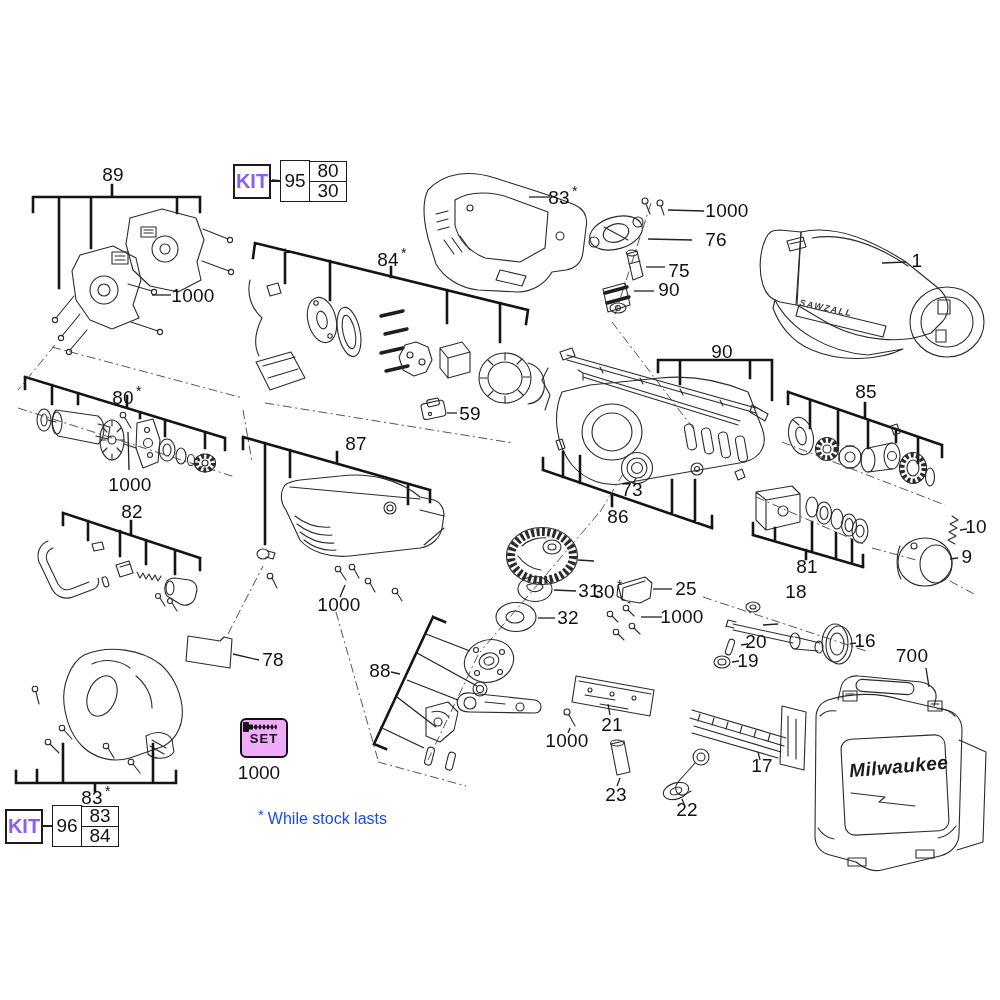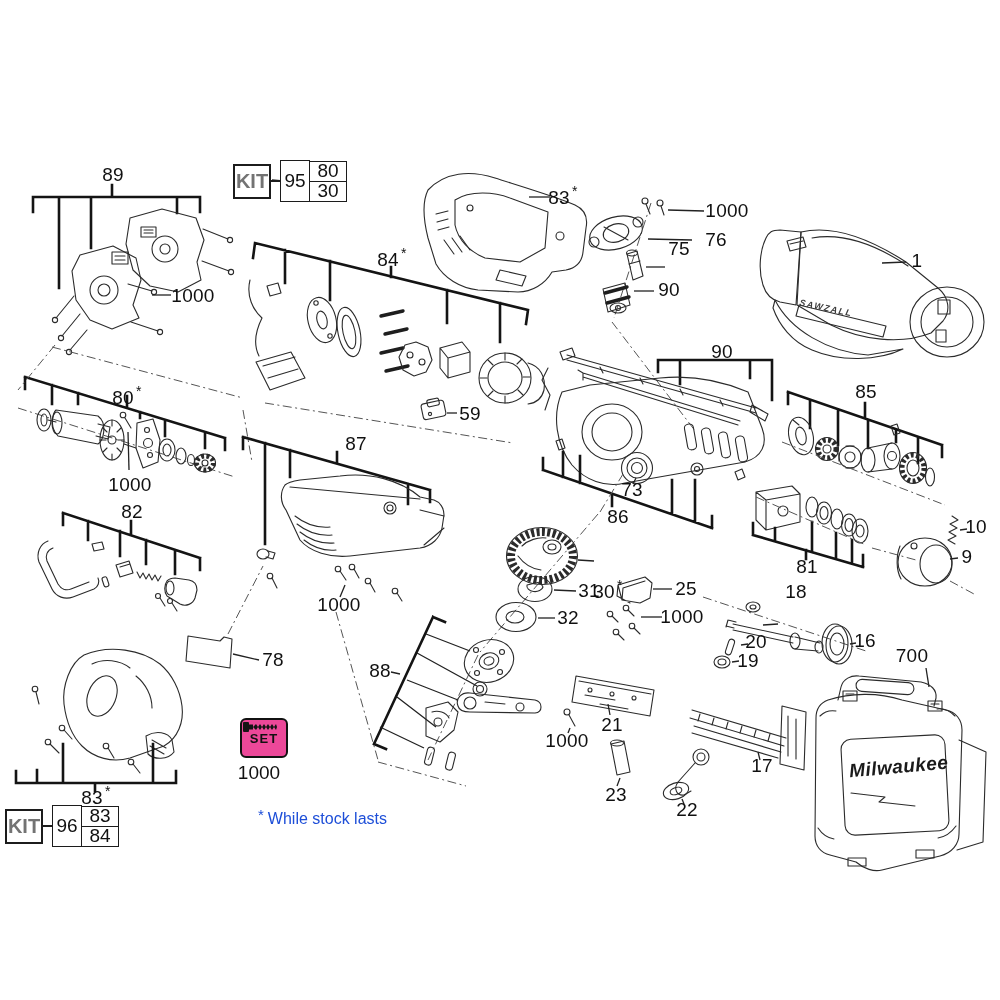--- a/index.html
+++ b/index.html
@@ -7,31 +7,31 @@
   .stage svg{position:absolute;left:0;top:0;}
   svg .sk{stroke:#2b2b2b;fill:none;stroke-width:1.1;stroke-linecap:round;stroke-linejoin:round;}
   svg .br{stroke:#141414;fill:none;stroke-width:2.6;stroke-linecap:square;}
   svg .ld{stroke:#222;fill:none;stroke-width:1.3;}
   svg .dd{stroke:#555;fill:none;stroke-width:1;stroke-dasharray:9 3.5 2 3.5;}
   svg .th{stroke:#1e1e1e;fill:none;stroke-width:3.4;stroke-linecap:round;}
   svg .teeth{stroke:#2b2b2b;fill:none;stroke-dasharray:3 2.4;}
   .callout{position:absolute;transform:translate(-50%,-50%);font-size:19px;color:#101010;white-space:nowrap;letter-spacing:.3px;}
   .callout .star{font-size:14px;vertical-align:8px;margin-left:2px;}
   .kitbox{position:absolute;display:flex;align-items:center;}
-  .kit-cell{border:2.4px solid #1c1c1c;font-weight:bold;font-size:20px;color:#737373;
+  .kit-cell{border:2.4px solid #1c1c1c;font-weight:bold;font-size:20px;color:#8b5cf6;
             width:34px;height:31px;display:flex;align-items:center;justify-content:center;background:#fff;}
   .kit-link{width:9px;height:2px;background:#1c1c1c;}
   .kit-num{border:1.6px solid #1c1c1c;width:28px;height:40px;display:flex;align-items:center;justify-content:center;
            font-size:19px;color:#111;background:#fff;}
   .kit-stack{display:flex;flex-direction:column;}
   .kit-stack .kit-opt{border:1.6px solid #1c1c1c;border-left:none;width:36px;height:19px;display:flex;align-items:center;
            justify-content:center;font-size:19px;color:#111;background:#fff;}
   .kit-stack .kit-opt:last-child{border-top:none;}
   .setbox{position:absolute;left:240px;top:718px;width:44px;height:36px;border:2.6px solid #111;border-radius:6px;
-          display:flex;flex-direction:column;align-items:center;justify-content:center;background:#ec4899;}
+          display:flex;flex-direction:column;align-items:center;justify-content:center;background:#f0abfc;}
   .set-label{font-weight:bold;font-size:13px;letter-spacing:1px;color:#111;line-height:13px;}
   .set-part{position:absolute;left:259px;top:773px;transform:translate(-50%,-50%);font-size:19px;color:#111;}
   .footnote{position:absolute;left:258px;top:806px;font-size:16px;color:#1d4ed8;white-space:nowrap;}
   .footnote .fn-star{font-size:15px;vertical-align:4px;margin-right:4px;}
   .brand-tool{position:absolute;left:799px;top:303px;transform:rotate(12deg);font-size:9px;font-weight:bold;font-style:italic;
           letter-spacing:1.5px;color:#3c3c3c;}
   .brand-case{position:absolute;left:849px;top:756px;transform:rotate(-5deg);font-size:19px;font-weight:bold;font-style:italic;
           color:#1a1a1a;letter-spacing:.5px;}
 </style>
 </head>
@@ -425,21 +425,21 @@
 
 </svg>
 
 <div id="callouts">
       <div class="callout" style="left: 113px; top: 175px;"><span>89</span></div>
       <div class="callout" style="left: 193px; top: 296px;"><span>1000</span></div>
       <div class="callout" style="left: 563px; top: 196px;"><span>83</span><span class="star">*</span></div>
       <div class="callout" style="left: 392px; top: 258px;"><span>84</span><span class="star">*</span></div>
       <div class="callout" style="left: 727px; top: 211px;"><span>1000</span></div>
       <div class="callout" style="left: 716px; top: 240px;"><span>76</span></div>
-      <div class="callout" style="left: 679px; top: 249px;"><span>75</span></div>
+      <div class="callout" style="left: 679px; top: 271px;"><span>75</span></div>
       <div class="callout" style="left: 669px; top: 290px;"><span>90</span></div>
       <div class="callout" style="left: 917px; top: 261px;"><span>1</span></div>
       <div class="callout" style="left: 722px; top: 352px;"><span>90</span></div>
       <div class="callout" style="left: 866px; top: 392px;"><span>85</span></div>
       <div class="callout" style="left: 127px; top: 396px;"><span>80</span><span class="star">*</span></div>
       <div class="callout" style="left: 130px; top: 485px;"><span>1000</span></div>
       <div class="callout" style="left: 470px; top: 414px;"><span>59</span></div>
       <div class="callout" style="left: 356px; top: 444px;"><span>87</span></div>
       <div class="callout" style="left: 632px; top: 490px;"><span>73</span></div>
       <div class="callout" style="left: 618px; top: 517px;"><span>86</span></div>

